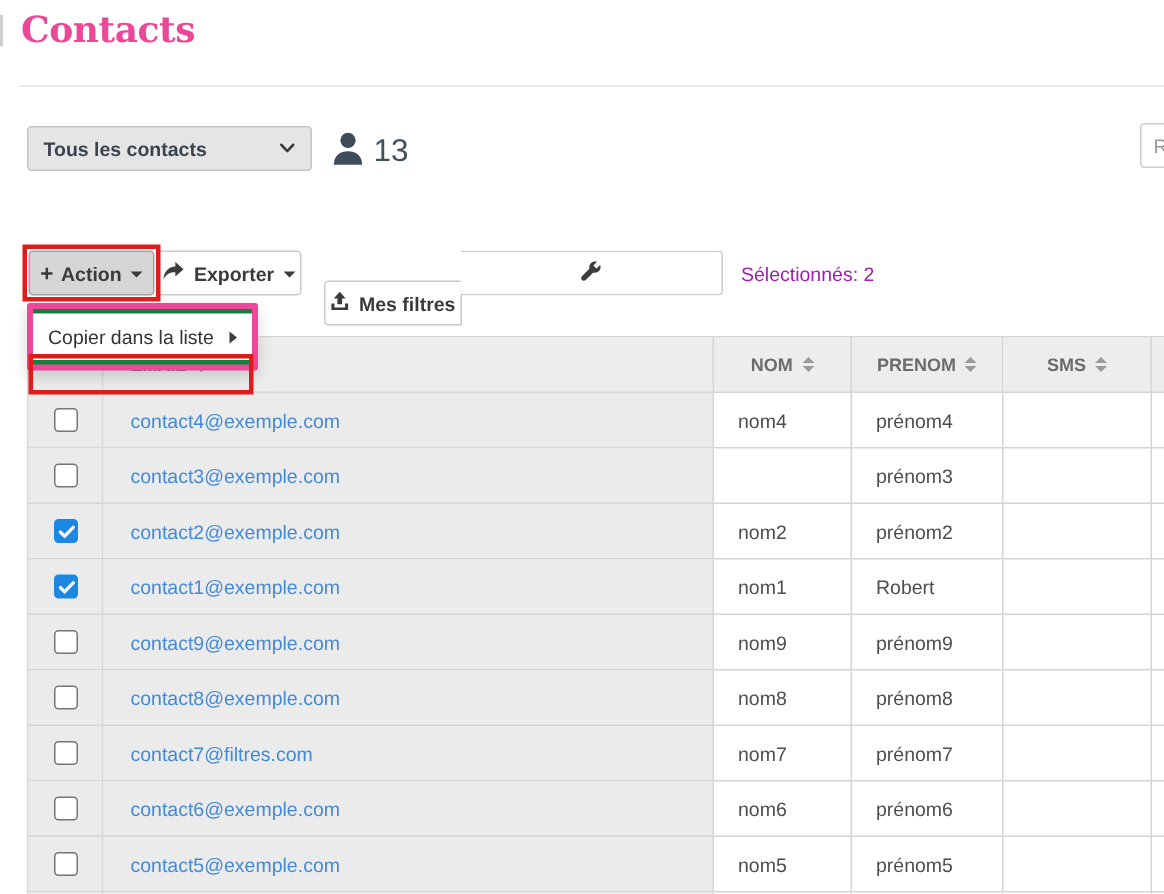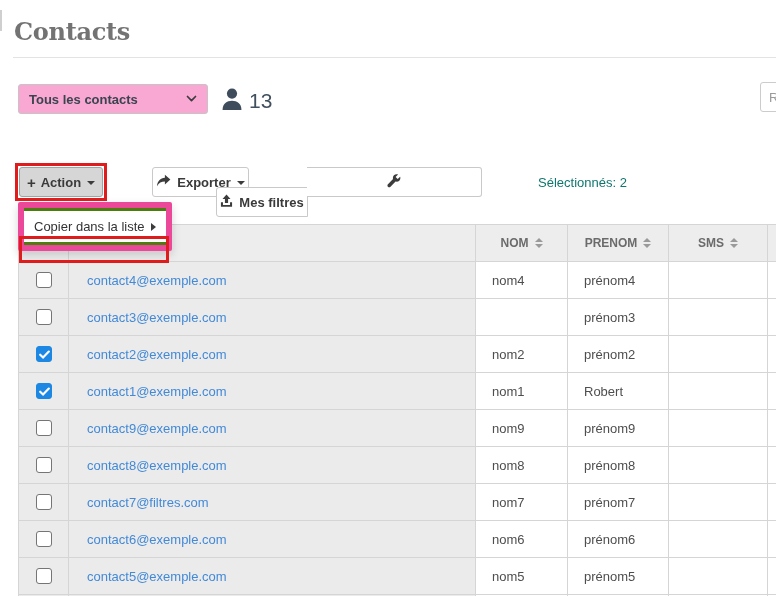--- a/index.html
+++ b/index.html
@@ -6,29 +6,29 @@
   html, body { width: 776px; height: 596px; }
   body {
     position: relative; overflow: hidden; background: #fff;
     font-family: "Liberation Sans", sans-serif; color: #3a3a3a;
   }
   .abs { position: absolute; }
 
   
   .left-sliver { left: 0; top: 10px; width: 2px; height: 21px; background: #cfcfcf; }
   .page-title {
-    left: 14px; top: 17px; font-family: "DejaVu Serif", serif;
-    font-size: 24px; font-weight: 700; color: #737373; letter-spacing: -0.3px;
+    left: 14px; top: 5px; font-family: "DejaVu Serif", serif;
+    font-size: 24px; font-weight: 700; color: #ec4899; letter-spacing: -0.3px;
   }
   .divider { left: 13px; right: 0; top: 57px; height: 1px; background: #e3e3e3; }
 
   
   .list-select {
     left: 18px; top: 84px; width: 190px; height: 30px;
-    border: 1px solid #c5c5c5; border-radius: 3px; background: #f9a8d4;
+    border: 1px solid #c5c5c5; border-radius: 3px; background: #e5e5e5;
     display: flex; align-items: center; padding: 0 10px;
     font-size: 13px; font-weight: 700; color: #39444f; cursor: pointer;
   }
   .list-select .chev { margin-left: auto; display: flex; }
 
   .people { left: 220px; top: 86px; display: flex; align-items: center; gap: 5px; }
   .count-num { font-size: 21px; color: #42505e; }
 
   .search-box {
     left: 760px; top: 82px; width: 140px; height: 30px;
@@ -40,41 +40,41 @@
 
   
   .btn {
     position: absolute; top: 167px; height: 30px;
     background: #fff; border: 1px solid #c9c9c9; border-radius: 3px;
     display: flex; align-items: center; justify-content: center; gap: 6px;
     font-size: 13px; font-weight: 700; color: #3a3a3a; cursor: pointer;
     font-family: "Liberation Sans", sans-serif;
   }
   .btn-action { left: 19px; width: 84px; background: #d6d6d6; border-color: #a3a3a3; }
-  .btn-exporter { left: 104px; width: 97px; margin-left: 48px; }
+  .btn-exporter { left: 104px; width: 97px; }
   .btn-filtres { left: 216px; width: 92px; border-radius: 3px 0 0 3px; margin-top: 20px; }
   .btn-reorder { left: 307px; width: 175px; border-radius: 0 3px 3px 0; border-left: none; }
-  .selected-label { left: 494px; top: 175px; font-size: 13px; color: #0f766e; margin-left: 44px; }
+  .selected-label { left: 494px; top: 175px; font-size: 13px; color: #a21caf; }
 
   .plus-glyph { font-size: 15px; font-weight: 700; margin-right: -1px; }
   .caret-down {
     width: 0; height: 0; display: inline-block;
     border-left: 4px solid transparent; border-right: 4px solid transparent;
     border-top: 4px solid #3c3c3c; margin-top: 2px;
   }
 
   
   .annotation { border: 3px solid #e01b1b; background: transparent; z-index: 30; pointer-events: none; }
   .annot-action { left: 15px; top: 163px; width: 92px; height: 38px; }
   .annot-blacklist { left: 19px; top: 236px; width: 150px; height: 27px; }
 
   
   .dropdown {
     left: 18px; top: 202px; width: 154px; z-index: 20;
-    background: #4d7c0f; border: 6px solid #ec4899; border-radius: 2px;
+    background: #15803d; border: 4px solid #ec4899; border-radius: 2px;
     box-shadow: 0 4px 10px rgba(0,0,0,0.16); padding: 3px 0;
   }
   .menu-item {
     height: 31px; display: flex; align-items: center; padding: 0 10px;
     font-size: 13px; color: #333; cursor: pointer; background: #fff;
   }
   .submenu-caret {
     width: 0; height: 0; margin-left: auto;
     border-top: 4px solid transparent; border-bottom: 4px solid transparent;
     border-left: 5px solid #3c3c3c;

